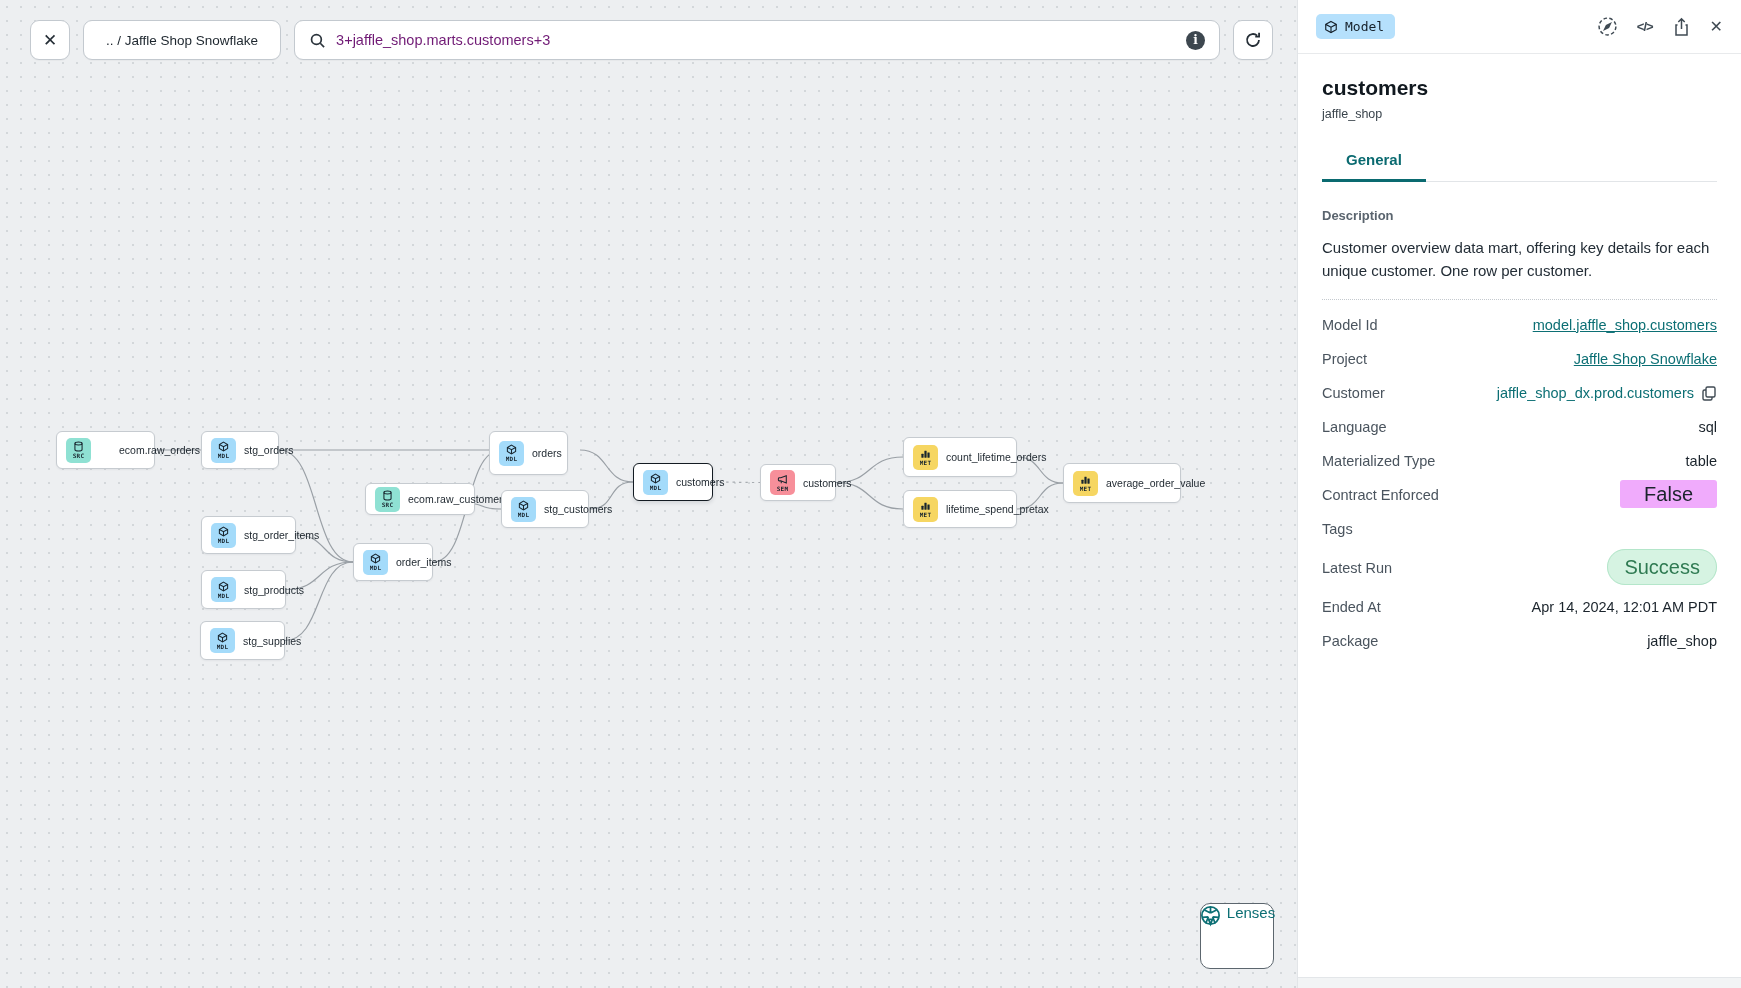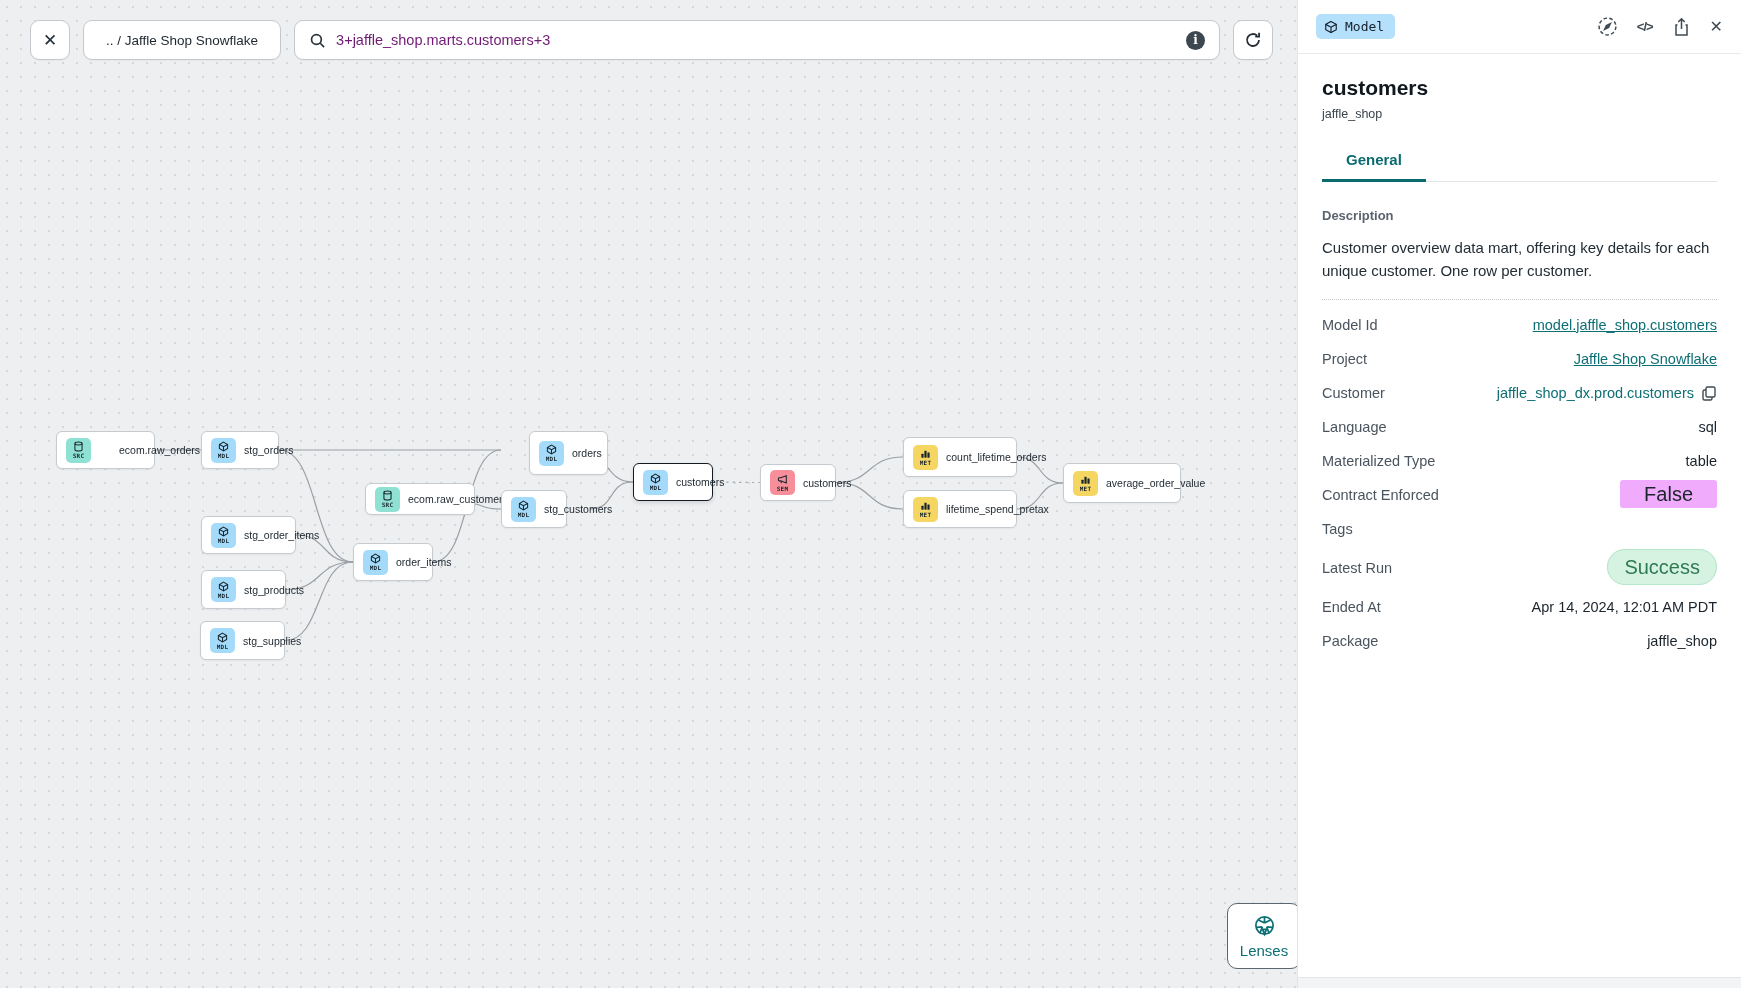--- a/index.html
+++ b/index.html
@@ -65,22 +65,22 @@
   .node-icon .tchar {
     font-family: "DejaVu Sans Mono", monospace; font-size: 6px; font-weight: 700;
     line-height: 1; letter-spacing: .2px;
   }
   .node-label { font-size: 10.5px; color: #1d262e; white-space: nowrap; }
 
   
   .lenses {
     position: absolute; left: 1200px; top: 903px; width: 74px; height: 66px;
     background: #fff; border: 1px solid #5c666e; border-radius: 10px;
-    display: flex; flex-direction: column; align-items: center; justify-content: center;
-    gap: 5px; cursor: pointer; color: #0c6f74; margin-left: 27px;
+    display: flex; flex-direction: row; justify-content: center;
+    gap: 5px; cursor: pointer; color: #0c6f74;
   }
   .lenses .lbl { font-size: 15px; color: #0c6f74; }
 
   
   .panel {
     width: 444px; height: 988px; background: #fff; border-left: 1px solid #e2e5e8;
     position: relative; display: flex; flex-direction: column; flex: 0 0 auto;
   }
   .panel-header {
     height: 54px; display: flex; align-items: center; justify-content: space-between;
@@ -216,31 +216,31 @@
       <div class="node" style="left: 353px; top: 543px; width: 80px; height: 38px;">
         <div class="node-icon" style="background: rgb(164, 219, 250);">
           <svg width="11" height="11" viewBox="0 0 16 16" fill="none" stroke="#18252e" stroke-width="1.5">
             <path d="M8 1.6 14 5v6L8 14.4 2 11V5z"></path>
             <path d="M2 5l6 3.2L14 5M8 8.2v6.2"></path>
           </svg>
           <span class="tchar">MDL</span>
         </div>
         <span class="node-label">order_items</span>
       </div>
-      <div class="node" style="left: 529px; top: 431px; width: 79px; height: 44px;">
+      <div class="node" style="left: 489px; top: 431px; width: 79px; height: 44px;">
         <div class="node-icon" style="background: rgb(164, 219, 250);">
           <svg width="11" height="11" viewBox="0 0 16 16" fill="none" stroke="#18252e" stroke-width="1.5">
             <path d="M8 1.6 14 5v6L8 14.4 2 11V5z"></path>
             <path d="M2 5l6 3.2L14 5M8 8.2v6.2"></path>
           </svg>
           <span class="tchar">MDL</span>
         </div>
         <span class="node-label">orders</span>
       </div>
-      <div class="node" style="left: 501px; top: 490px; width: 66px; height: 38px;">
+      <div class="node" style="left: 501px; top: 490px; width: 88px; height: 38px;">
         <div class="node-icon" style="background: rgb(164, 219, 250);">
           <svg width="11" height="11" viewBox="0 0 16 16" fill="none" stroke="#18252e" stroke-width="1.5">
             <path d="M8 1.6 14 5v6L8 14.4 2 11V5z"></path>
             <path d="M2 5l6 3.2L14 5M8 8.2v6.2"></path>
           </svg>
           <span class="tchar">MDL</span>
         </div>
         <span class="node-label">stg_customers</span>
       </div>
       <div class="node selected" style="left: 633px; top: 463px; width: 80px; height: 38px;">

